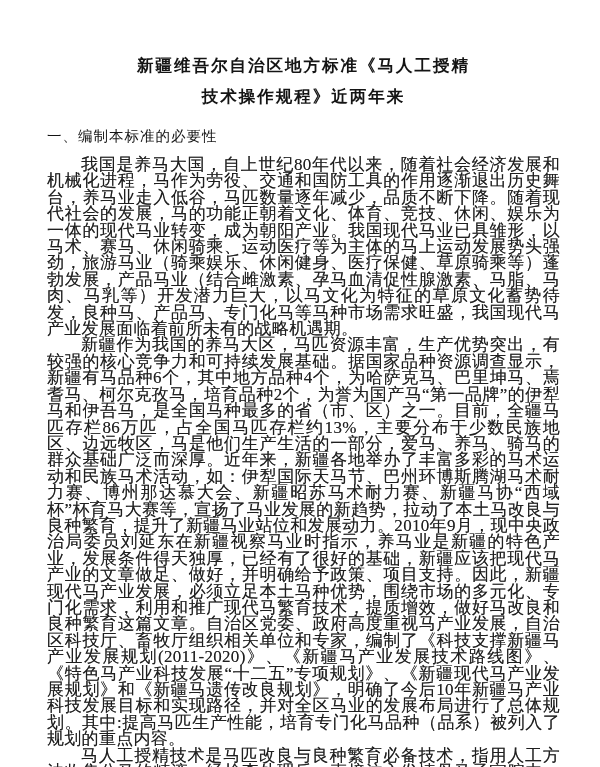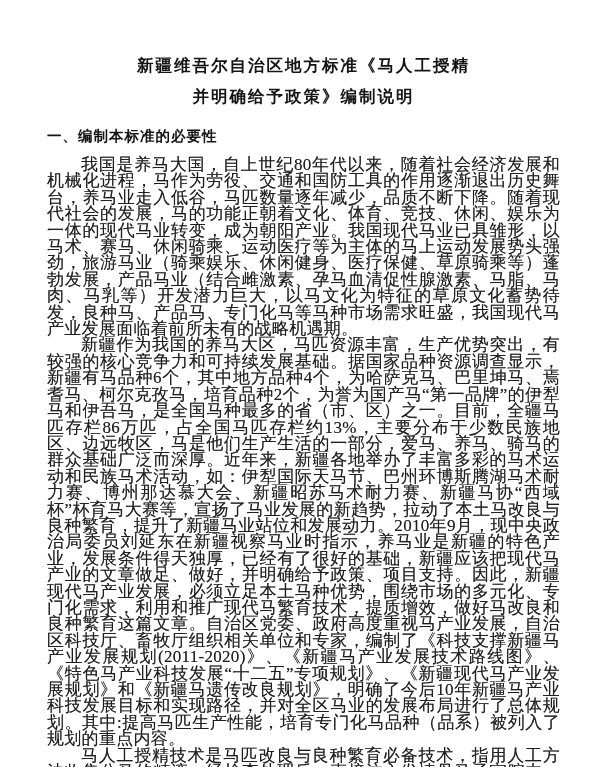--- a/index.html
+++ b/index.html
@@ -26,21 +26,21 @@
     font-weight: bold;
     text-align: center;
     letter-spacing: 2px;
     line-height: 31px;
     color: #141414;
   }
   .title-line { display: block; }
   .heading {
     margin: 0 0 11px 0;
     font-size: 14.5px;
-    font-weight: bold;
+    font-weight: normal;
     letter-spacing: 1px;
     color: #141414;
     text-align: left;
   }
   .body-para {
     margin: 0;
     font-size: 17px;
     line-height: 16.4px;
     letter-spacing: 0.3px;
     text-align: justify;
@@ -48,21 +48,21 @@
     color: #1f1f1f;
     text-shadow: 0 0 0.4px rgba(20,20,20,0.55);
   }
 </style>
 </head>
 <body>
 
 <div class="page">
   <h1 class="title">
     <span class="title-line">新疆维吾尔自治区地方标准《马人工授精</span>
-    <span class="title-line">并明确给予政策》编制说明</span>
+    <span class="title-line">技术操作规程》近两年来</span>
   </h1>
 
   <h2 class="heading">一、编制本标准的必要性</h2>
 
   <p class="body-para">我国是养马大国，自上世纪80年代以来，随着社会经济发展和机械化进程，马作为劳役、交通和国防工具的作用逐渐退出历史舞台，养马业走入低谷，马匹数量逐年减少，品质不断下降。随着现代社会的发展，马的功能正朝着文化、体育、竞技、休闲、娱乐为一体的现代马业转变，成为朝阳产业。我国现代马业已具雏形，以马术、赛马、休闲骑乘、运动医疗等为主体的马上运动发展势头强劲，旅游马业（骑乘娱乐、休闲健身、医疗保健、草原骑乘等）蓬勃发展，产品马业（结合雌激素、孕马血清促性腺激素、马脂、马肉、马乳等）开发潜力巨大，以马文化为特征的草原文化蓄势待发，良种马、产品马、专门化马等马种市场需求旺盛，我国现代马产业发展面临着前所未有的战略机遇期。</p>
 
   <p class="body-para">新疆作为我国的养马大区，马匹资源丰富，生产优势突出，有较强的核心竞争力和可持续发展基础。据国家品种资源调查显示，新疆有马品种6个，其中地方品种4个，为哈萨克马、巴里坤马、焉耆马、柯尔克孜马，培育品种2个，为誉为国产马“第一品牌”的伊犁马和伊吾马，是全国马种最多的省（市、区）之一。目前，全疆马匹存栏86万匹，占全国马匹存栏约13%，主要分布于少数民族地区、边远牧区，马是他们生产生活的一部分，爱马、养马、骑马的群众基础广泛而深厚。近年来，新疆各地举办了丰富多彩的马术运动和民族马术活动，如：伊犁国际天马节、巴州环博斯腾湖马术耐力赛、博州那达慕大会、新疆昭苏马术耐力赛、新疆马协“西域杯”杯育马大赛等，宣扬了马业发展的新趋势，拉动了本土马改良与良种繁育，提升了新疆马业站位和发展动力。2010年9月，现中央政治局委员刘延东在新疆视察马业时指示，养马业是新疆的特色产业，发展条件得天独厚，已经有了很好的基础，新疆应该把现代马产业的文章做足、做好，并明确给予政策、项目支持。因此，新疆现代马产业发展，必须立足本土马种优势，围绕市场的多元化、专门化需求，利用和推广现代马繁育技术，提质增效，做好马改良和良种繁育这篇文章。自治区党委、政府高度重视马产业发展，自治区科技厅、畜牧厅组织相关单位和专家，编制了《科技支撑新疆马产业发展规划(2011-2020)》、《新疆马产业发展技术路线图》、《特色马产业科技发展“十二五”专项规划》、《新疆现代马产业发展规划》和《新疆马遗传改良规划》，明确了今后10年新疆马产业科技发展目标和实现路径，并对全区马业的发展布局进行了总体规划。其中:提高马匹生产性能，培育专门化马品种（品系）被列入了规划的重点内容。</p>
 
   <p class="body-para">马人工授精技术是马匹改良与良种繁育必备技术，指用人工方法收集公马的精液，经检查处理后，直接注入发情母马子宫腔内，使其受孕的技术。该技术能有效地利用种公马的繁殖性能，开展定向选配；减少生殖器直接接触，降低繁殖疾病的患病率；提高种公马的利用率，减少种公马的饲养量等优点。由于上世纪80年代以后，我国马匹改良和良种繁育处于停滞，马的人工授精工作仅在少数几个马场应用。就新疆而言，仅昭苏县一直在进行马人工授精技术的应用工作，树立了典范。近两年来，自治区畜牧厅、伊犁州畜牧局及昭苏县畜牧兽医局举办多期马改良繁育技能培训班，旨在培养马改良繁育技术人才，解决马人工授精技术力量不足、推动现代马产业发展。目前，全疆马人工授精技术人员仍整体匮乏，</p>
 </div>

